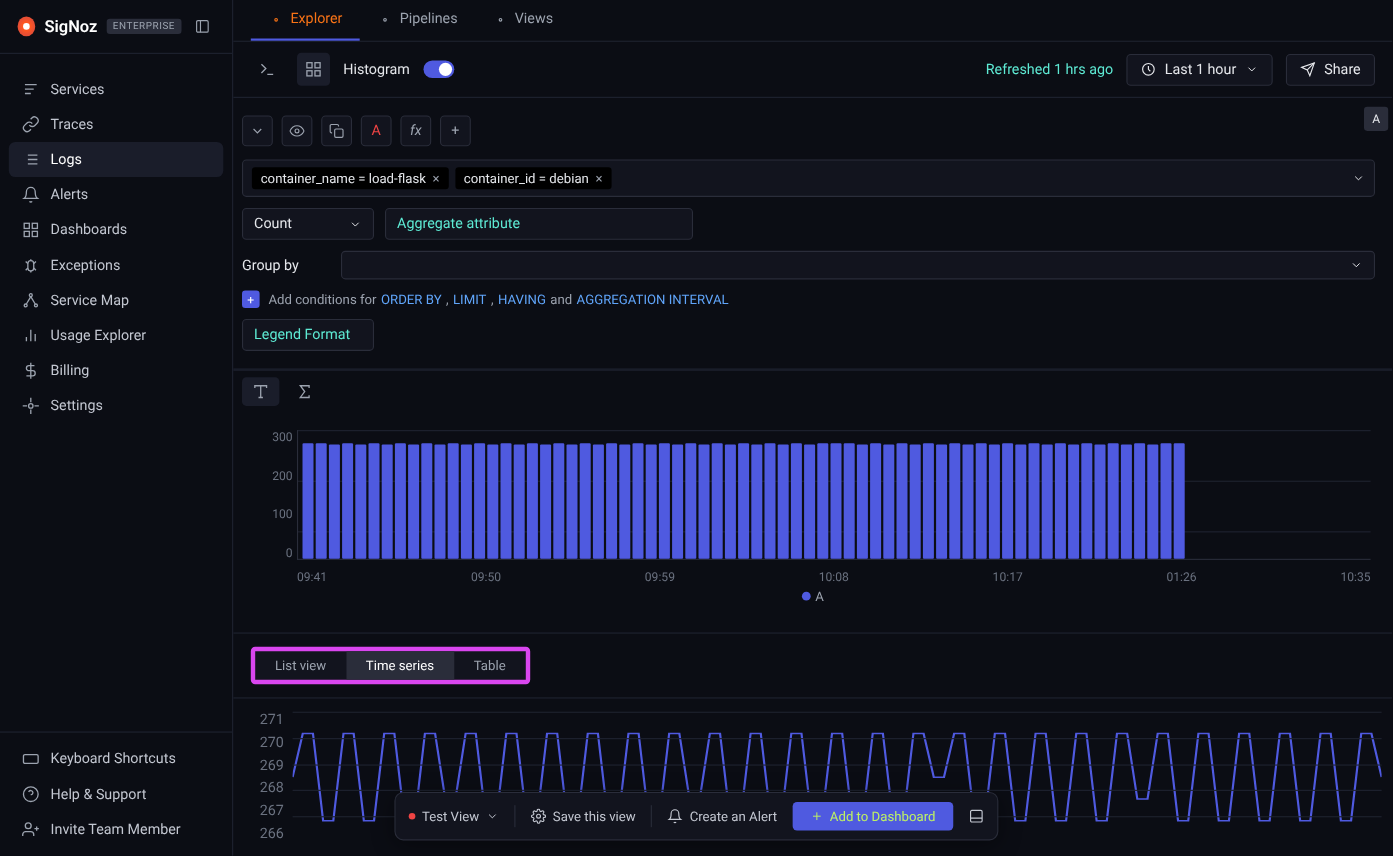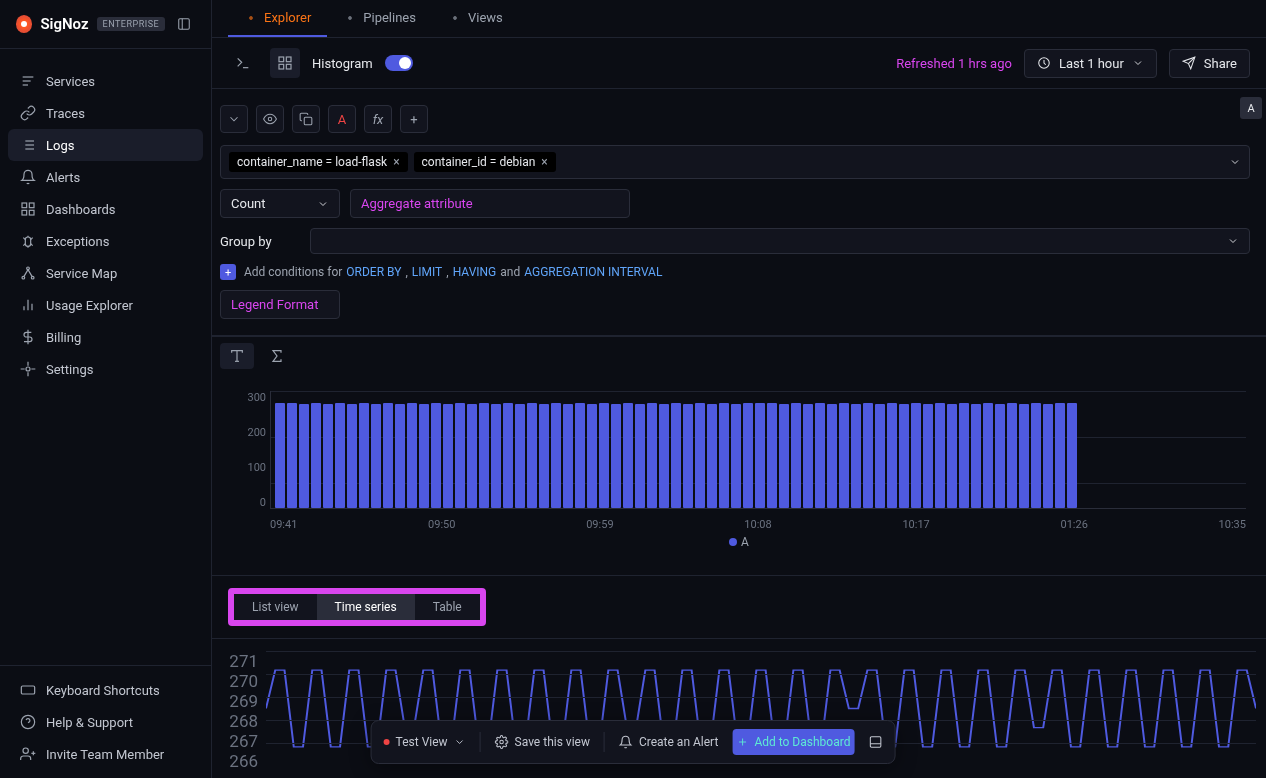--- a/index.html
+++ b/index.html
@@ -48,36 +48,36 @@
 .chart-area{padding:16px 20px 22px 20px;border-bottom:1px solid #1f2330}
 .chart{position:relative;height:140px}
 .y-axis{position:absolute;left:0;top:0;bottom:22px;width:34px;display:flex;flex-direction:column;justify-content:space-between;text-align:right;color:#6b7280;font-size:11px}
 .plot{position:absolute;left:38px;right:0;top:0;bottom:22px;border-bottom:1px solid #2a2d3a;border-left:1px solid #2a2d3a;display:flex;align-items:flex-end;gap:2px;padding:0 4px}
 .grid-line{position:absolute;left:38px;right:0;height:1px;background:#1f2330}
 .bar{width:10px;background:#4f5ae0;border-radius:1px}
 .x-axis{position:absolute;left:38px;right:0;bottom:0;display:flex;justify-content:space-between;color:#6b7280;font-size:11px}
 .legend{text-align:center;padding:4px;font-size:12px;color:#9ca3af}
 .legend-dot{display:inline-block;width:8px;height:8px;border-radius:50%;background:#4f5ae0;margin-right:4px}
 .view-tabs{padding:12px 16px;border-bottom:1px solid #1f2330}
-.seg{display:inline-flex;background:#12141e;border:6px solid #d946ef;border-radius:4px;overflow:hidden}
+.seg{display:inline-flex;background:#12141e;border:4px solid #d946ef;border-radius:4px;overflow:hidden}
 .seg-item{padding:6px 18px;cursor:pointer;font-size:12px;color:#9ca3af}
 .seg-item.active{background:#2a2d3a;color:#fff}
 .ts-chart{padding:12px 20px;flex:1;position:relative;overflow:hidden}
-.ts-y{position:absolute;left:10px;top:12px;bottom:12px;width:36px;display:flex;flex-direction:column;justify-content:space-between;text-align:right;color:#6b7280;font-size:17px}
+.ts-y{position:absolute;left:10px;top:12px;bottom:12px;width:36px;display:flex;flex-direction:column;justify-content:space-between;text-align:right;color:#6b7280;font-size:13px}
 .ts-plot{position:absolute;left:54px;right:10px;top:12px;bottom:12px}
 .ts-grid{position:absolute;left:0;right:0;height:1px;background:#1f2330}
 .ts-svg{width:100%;height:100%}
 .floating-bar{position:fixed;bottom:14px;left:50%;transform:translateX(-50%);background:#12141e;border:1px solid #2a2d3a;border-radius:8px;padding:8px 12px;display:flex;align-items:center;gap:14px;box-shadow:0 4px 20px rgba(0,0,0,0.4)}
 .fb-item{display:flex;align-items:center;gap:6px;cursor:pointer;font-size:12px;color:#c3c7d1}
 .fb-sep{width:1px;height:20px;background:#2a2d3a}
-.fb-primary{background:#4f5ae0;padding:6px 4px;border-radius:4px;color:#5eead4}
+.fb-primary{background:#4f5ae0;padding:6px 16px;border-radius:4px;color:#bef264}
 .status-dot{width:6px;height:6px;border-radius:50%;background:#ef4444}
 .letter-badge{position:absolute;right:8px;top:100px;width:22px;height:22px;background:#2a2d3a;border-radius:3px;display:flex;align-items:center;justify-content:center;font-size:11px;color:#e5e7eb}
 .spacer{flex:1}
-.text-muted{color:#d946ef}
+.text-muted{color:#5eead4}
 svg{stroke:currentColor;fill:none;stroke-width:1.8}
 </style>
 </head>
 <body>
 
 <div class="sidebar">
   <div class="sidebar-header">
     <div class="logo">
         <div class="logo-inner"></div>
       </div>

